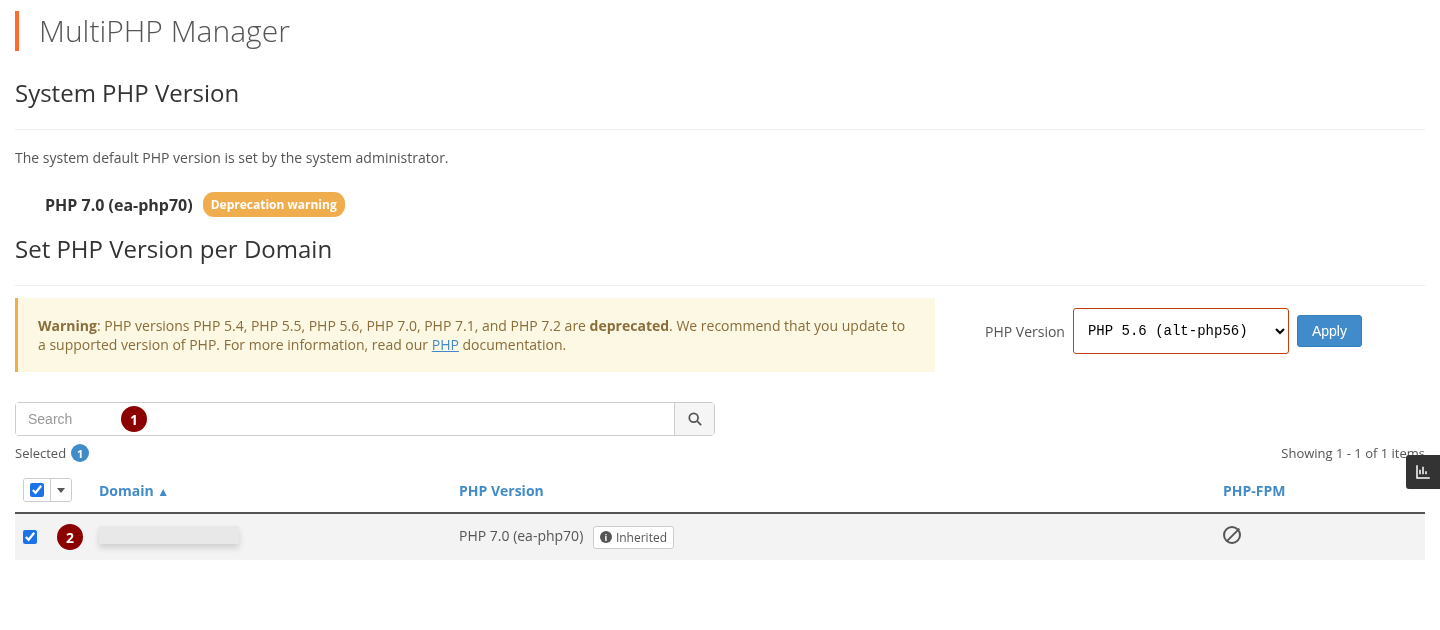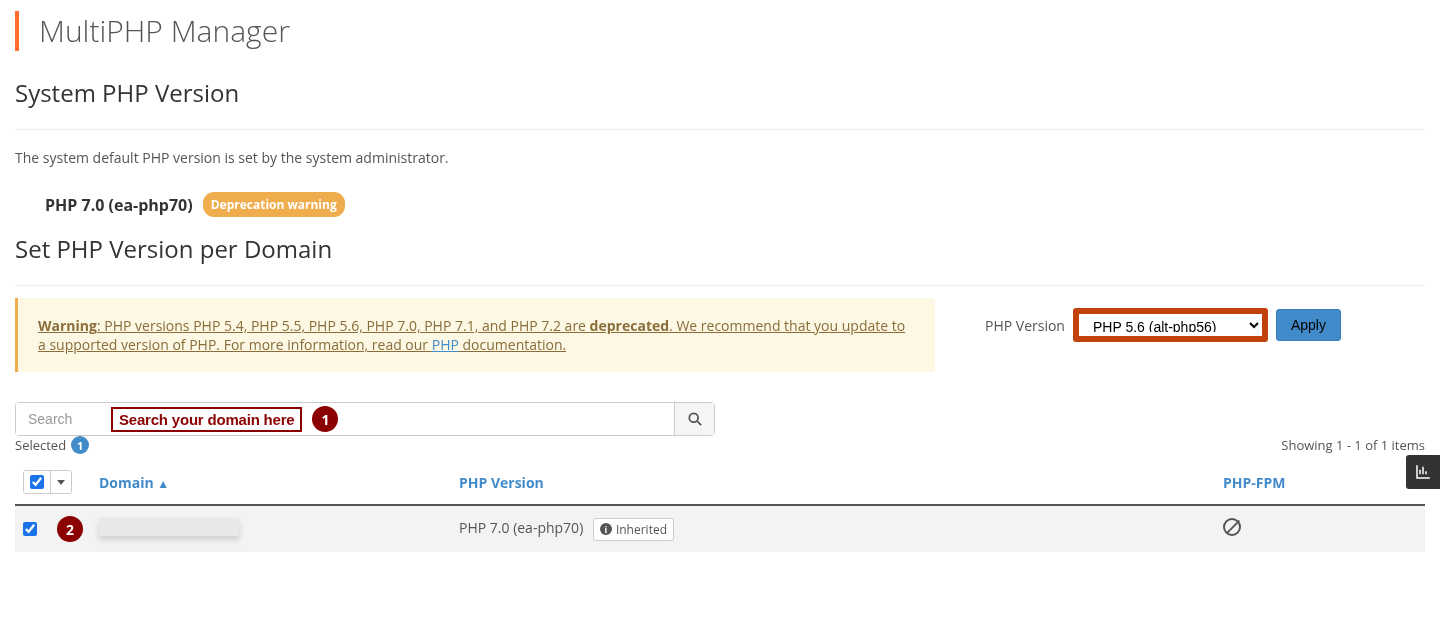--- a/index.html
+++ b/index.html
@@ -9,35 +9,35 @@
   .page-header-bar { width: 4px; height: 40px; background: #ff6c2c; margin-right: 12px; }
   .page-title { font-size: 30px; font-weight: 300; color: #555; }
   h2.section-h { font-size: 24px; font-weight: 400; color: #333; margin: 15px 0 5px 0; padding-bottom: 20px; border-bottom: 1px solid #eee; }
   .desc { font-size: 14px; color: #555; margin: 18px 0 2px 0; }
   .desc em { font-style: italic; }
   .desc a { color: #428bca; text-decoration: underline; }
   .sys-version-row { margin: 25px 0 10px 30px; display: flex; align-items: center; gap: 10px; }
   .sys-version { font-size: 16px; font-weight: 700; color: #333; }
   .badge-warn { background: #f0ad4e; color: #fff; font-size: 12px; font-weight: 700; padding: 4px 8px; border-radius: 11px; }
   .two-col { display: flex; gap: 50px; align-items: flex-start; margin-top: 12px; }
-  .warn-box { flex: 1; max-width: 920px; border-left: 3px solid #f0ad4e; background: #fcf8e3; color: #8a6d3b; padding: 18px 20px; font-size: 14px; text-decoration: underline; }
+  .warn-box { flex: 1; max-width: 920px; border-left: 3px solid #f0ad4e; background: #fcf8e3; color: #8a6d3b; padding: 18px 20px; font-size: 14px; }
   .warn-box a { color: #428bca; text-decoration: underline; }
   .apply-grp { display: flex; align-items: center; gap: 8px; margin-top: 10px; }
   .apply-label { font-size: 14px; color: #555; }
-  select.php-select { height: 34px; padding: 4px 24px 4px 10px; border: 6px solid #c2410c; border-radius: 3px; font-size: 14px; background: #fff; min-width: 195px; }
-  .btn-primary { background: #428bca; color: #000000; border: 1px solid #357ebd; border-radius: 3px; padding: 7px 14px; font-size: 14px; cursor: pointer; }
+  select.php-select { height: 46px; padding: 4px 24px 4px 10px; border: 1px solid #c2410c; border-radius: 3px; font-size: 14px; background: #fff; min-width: 195px; font-family: Liberation Mono, monospace; }
+  .btn-primary { background: #428bca; color: #ffffff; border: 1px solid #357ebd; border-radius: 3px; padding: 7px 14px; font-size: 14px; cursor: pointer; }
   .search-row { display: flex; align-items: center; margin-top: 30px; }
   .search-input-wrap { display: flex; border: 1px solid #ccc; border-radius: 4px; width: 700px; height: 34px; overflow: visible; position: relative; }
   .search-input { flex: 1; border: none; padding: 6px 12px; font-size: 14px; outline: none; }
   .search-input::placeholder { color: #999; }
   .search-btn { width: 40px; border: none; border-left: 1px solid #ccc; background: #f5f5f5; cursor: pointer; display: flex; align-items: center; justify-content: center; }
   .annotation-box { position: absolute; left: 95px; top: 4px; height: 24px; display: flex; align-items: center; }
   .ann-text { font-family: Arial, sans-serif; font-weight: 700; font-size: 15px; color: #8b0000; border: 2px solid #8b0000; padding: 2px 6px; letter-spacing: -0.2px; }
   .ann-badge { width: 26px; height: 26px; border-radius: 50%; background: #8b0000; color: #fff; font-weight: 700; font-size: 14px; display: inline-flex; align-items: center; justify-content: center; margin-left: 10px; }
-  .sel-showing-row { display: flex; justify-content: space-between; align-items: center; font-size: 13px; color: #555; }
+  .sel-showing-row { display: flex; justify-content: space-between; align-items: center; margin-top: 8px; font-size: 13px; color: #555; }
   .sel-left { display: flex; align-items: center; gap: 5px; }
   .count-pill { background: #428bca; color: #fff; border-radius: 50%; width: 18px; height: 18px; font-size: 11px; display: inline-flex; align-items: center; justify-content: center; font-weight: 700; }
   table.dom-table { width: 100%; border-collapse: collapse; margin-top: 6px; }
   .dom-table thead th { text-align: left; font-size: 14px; color: #428bca; font-weight: 700; padding: 10px 8px; border-bottom: 2px solid #555; }
   .dom-table thead th.chk-col { width: 60px; }
   .chk-grp { display: flex; border: 1px solid #ccc; border-radius: 3px; overflow: hidden; width: fit-content; }
   .chk-cell { padding: 4px 6px; display: flex; align-items: center; justify-content: center; background: #fff; }
   .chk-cell.dd { border-left: 1px solid #ccc; cursor: pointer; }
   .caret-down { width: 0; height: 0; border-left: 4px solid transparent; border-right: 4px solid transparent; border-top: 5px solid #555; }
   .dom-table tbody td { padding: 10px 8px; background: #f3f3f3; font-size: 14px; color: #555; vertical-align: middle; }
@@ -89,21 +89,20 @@
   <div class="search-row">
     <div class="search-input-wrap">
       <input class="search-input" type="text" placeholder="Search" style="">
       <button class="search-btn">
         <svg class="search-icon-svg" viewBox="0 0 16 16">
             <circle cx="6.5" cy="6.5" r="5" fill="none" stroke="#555" stroke-width="2"></circle>
             <line x1="10.5" y1="10.5" x2="15" y2="15" stroke="#555" stroke-width="2"></line>
           </svg>
       </button>
       <div class="annotation-box">
-        <span class="ann-text">Search your domain here</span>
         <span class="ann-badge">1</span>
       </div>
     </div>
   </div>
 
   <div class="sel-showing-row">
     <div class="sel-left">
       <span>Selected</span>
       <span class="count-pill">1</span>
     </div>

